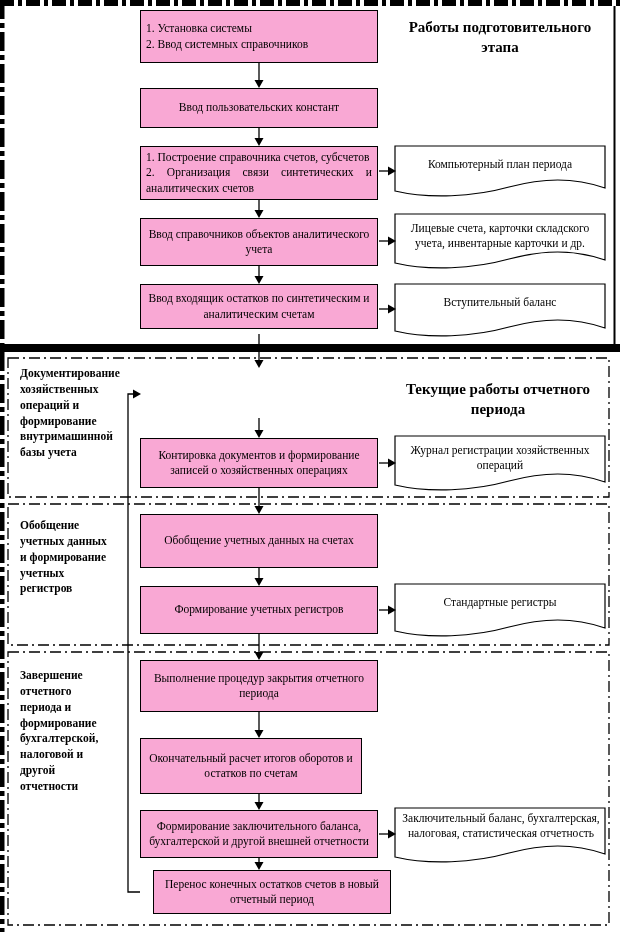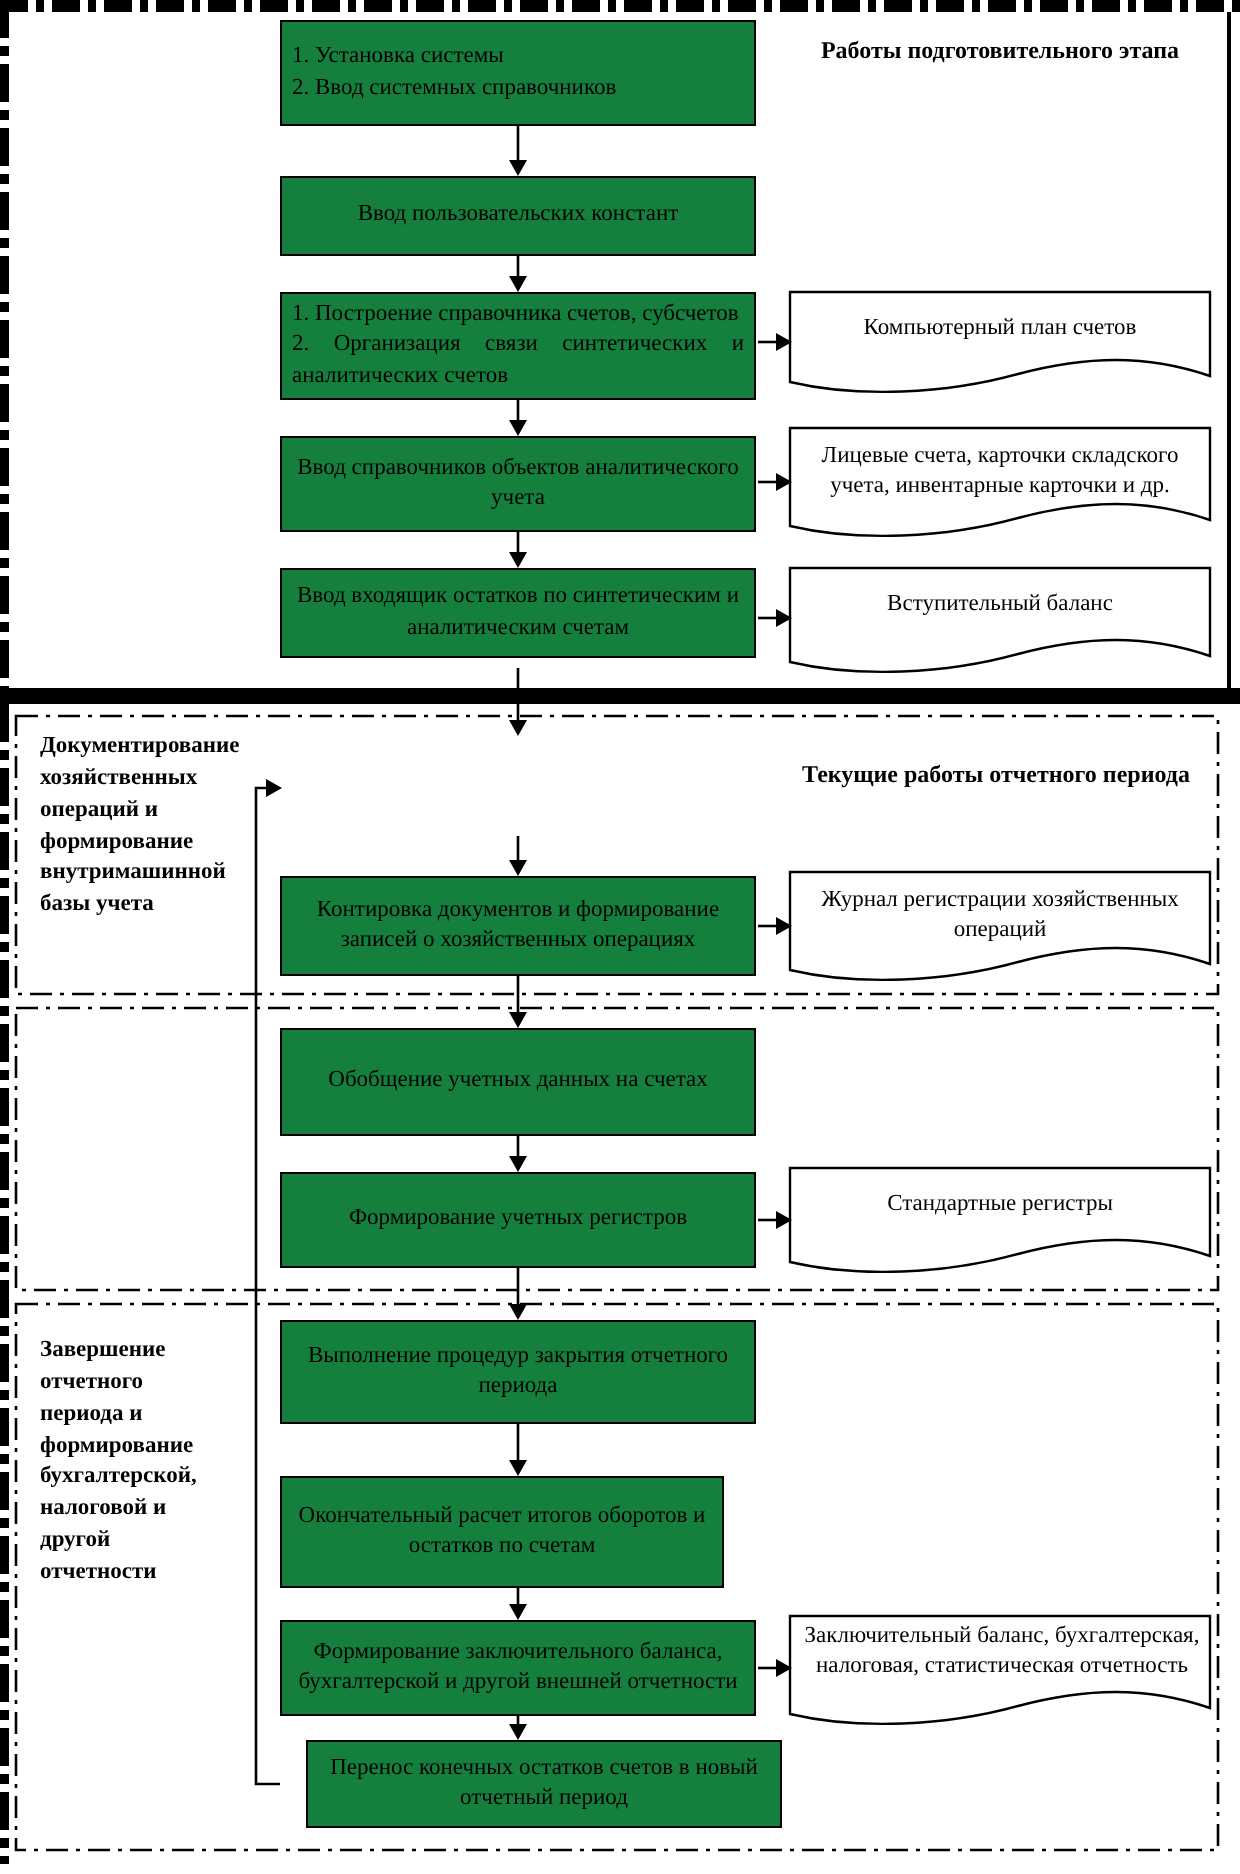--- a/index.html
+++ b/index.html
@@ -7,42 +7,42 @@
     position:relative;
     width:620px;height:937px;
     background:#fff;
     color:#000;
     font-family:"Liberation Serif", serif;
     overflow:hidden;
   }
   svg.layer{position:absolute;left:0;top:0;z-index:1;}
   .pbox{
     position:absolute;z-index:2;
-    background:#15803d;
+    background:#f9a8d4;
     border:1.5px solid #000;
     box-sizing:border-box;
     display:flex;align-items:center;justify-content:center;
   }
   .pbox .txt{
     width:100%;
     font-size:11.5px;line-height:1.32;
     text-align:center;
     white-space:pre-line;
     padding:1px 5px;
   }
   .pbox .txt.left{text-align:left;}
   .pbox .txt .jline{display:block;text-align:justify;}
   .doc-text{
     position:absolute;z-index:2;
     font-size:11.5px;line-height:1.32;
     text-align:center;
   }
   .stage-header{
     position:absolute;z-index:2;
-    font-size:12px;font-weight:bold;
+    font-size:15px;font-weight:bold;
     text-align:center;line-height:1.3;
   }
   .sec-label{
     position:absolute;z-index:2;
     font-size:11.5px;font-weight:bold;
     line-height:1.38;
     white-space:pre-line;
   }
 </style>
 </head>
@@ -123,20 +123,25 @@
 
   <div class="stage-header" style="left:393px;top:18px;width:214px;">Работы подготовительного этапа</div>
   <div class="stage-header" style="left:388px;top:380px;width:220px;">Текущие работы отчетного периода</div>
 
   <div class="sec-label" style="left:20px;top:366px;width:116px;">Документирование
 хозяйственных
 операций и
 формирование
 внутримашинной
 базы учета</div>
+  <div class="sec-label" style="left:20px;top:518px;width:116px;">Обобщение
+учетных данных
+и формирование
+учетных
+регистров</div>
   <div class="sec-label" style="left:20px;top:668px;width:116px;">Завершение
 отчетного
 периода и
 формирование
 бухгалтерской,
 налоговой и
 другой
 отчетности</div>
 
   <div class="pbox" style="left:140px;top:10px;width:238px;height:53px;">
@@ -182,20 +187,20 @@
   </div>
 
   <div class="pbox" style="left:140px;top:810px;width:238px;height:48px;">
     <div class="txt">Формирование заключительного баланса, бухгалтерской и другой внешней отчетности</div>
   </div>
 
   <div class="pbox" style="left:140px;top:870px;width:238px;height:44px;margin-left:13px;">
     <div class="txt">Перенос конечных остатков счетов в новый отчетный период</div>
   </div>
 
-  <div class="doc-text" style="left:401px;top:157px;width:198px;">Компьютерный план счетов</div>
+  <div class="doc-text" style="left:401px;top:157px;width:198px;">Компьютерный план периода</div>
   <div class="doc-text" style="left:401px;top:221px;width:198px;">Лицевые счета, карточки складского учета, инвентарные карточки и др.</div>
   <div class="doc-text" style="left:401px;top:295px;width:198px;">Вступительный баланс</div>
   <div class="doc-text" style="left:401px;top:443px;width:198px;">Журнал регистрации хозяйственных операций</div>
   <div class="doc-text" style="left:401px;top:595px;width:198px;">Стандартные регистры</div>
   <div class="doc-text" style="left:399px;top:811px;width:204px;">Заключительный баланс, бухгалтерская, налоговая, статистическая отчетность</div>
 
 </div>
 
 </body></html>

